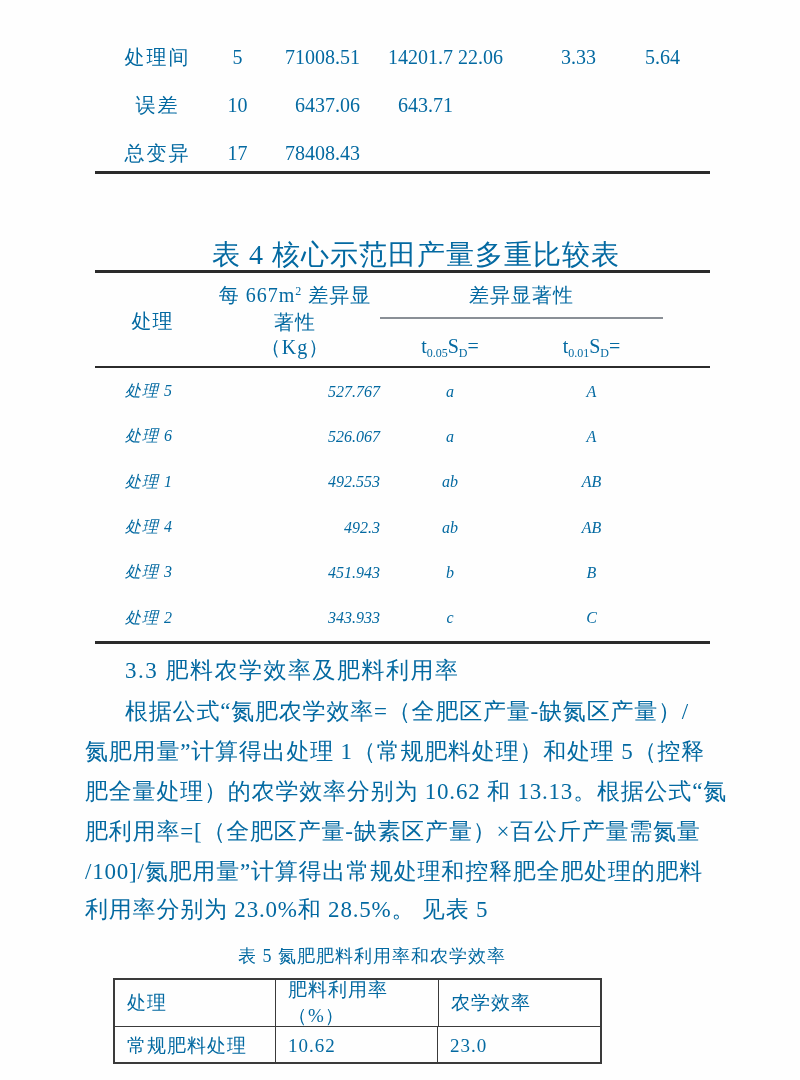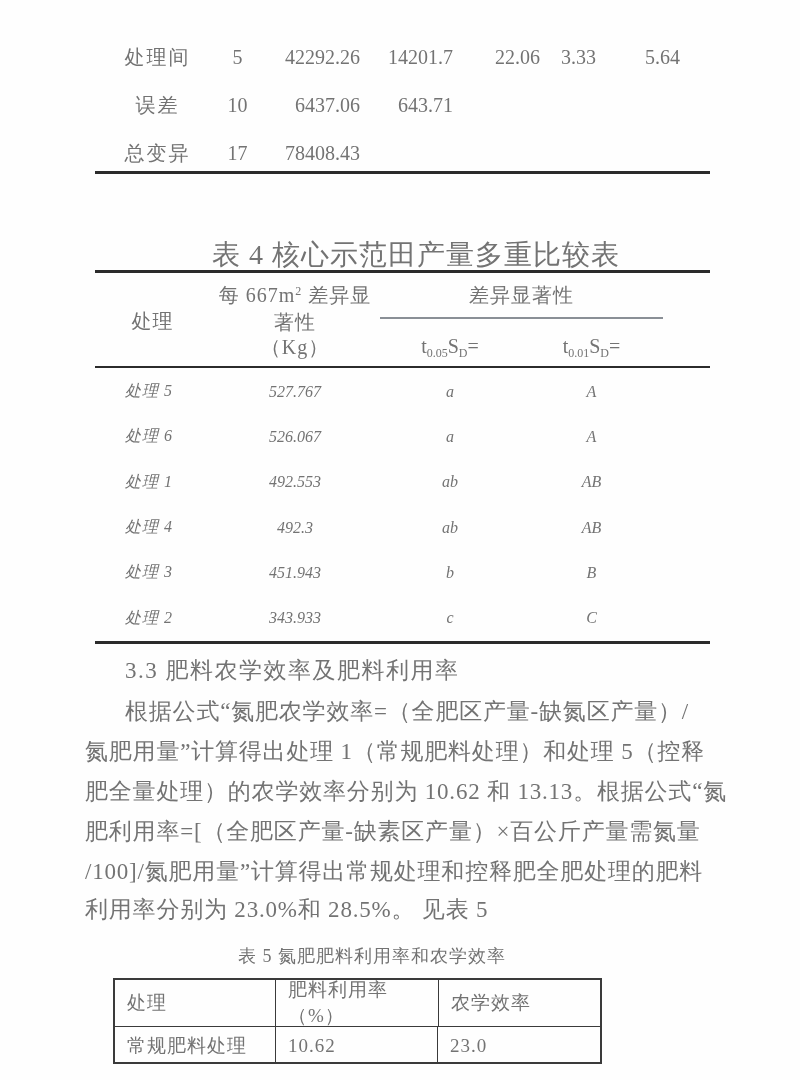--- a/index.html
+++ b/index.html
@@ -3,46 +3,46 @@
 <meta charset="utf-8">
 <style>
   * { margin: 0; padding: 0; box-sizing: border-box; }
   html, body { background: #ffffff; }
   .page {
     position: relative;
     width: 800px;
     height: 1080px;
     background: #fefefe;
     font-family: "Liberation Serif", "DejaVu Serif", serif;
-    color: #737373;
+    color: #0369a1;
     overflow: hidden;
   }
   .rule { position: absolute; left: 95px; width: 615px; background: #2b2b2b; }
 
   
   .anova { position: absolute; top: 33px; left: 95px; width: 615px; }
   .anova-row { display: flex; height: 48px; align-items: center; font-size: 20px; }
   .anova-row .c0 { width: 125px; text-align: center; letter-spacing: 2px; }
   .anova-row .c1 { width: 35px;  text-align: center; }
   .anova-row .c2 { width: 110px; text-align: right; padding-right: 5px; }
   .anova-row .c3 { width: 93px;  text-align: right; padding-right: 5px; }
-  .anova-row .c4 { width: 82px;  text-align: right; }
+  .anova-row .c4 { width: 82px;  text-align: left; }
   .anova-row .c5 { width: 77px;  text-align: center; }
   .anova-row .c6 { width: 63px;  text-align: right; }
 
   
   .t4-title { position: absolute; top: 236px; left: 212px; font-size: 28px; letter-spacing: 1px; }
   .t4-head-cell { position: absolute; font-size: 20px; text-align: center; letter-spacing: 1px; }
   .t4-subline { position: absolute; left: 380px; top: 317px; width: 283px; height: 2px; background: #8a8f96; }
   sub { font-size: 12px; vertical-align: -4px; }
   sup { font-size: 12px; vertical-align: 7px; }
   .t4-body { position: absolute; top: 369px; left: 95px; width: 615px; }
   .t4-row { display: flex; height: 45.3px; align-items: center; font-size: 16px; font-style: italic; }
   .t4-row .b0 { width: 115px; padding-left: 30px; letter-spacing: 1px; }
-  .t4-row .b1 { width: 170px; text-align: center; }
+  .t4-row .b1 { width: 170px; text-align: right; }
   .t4-row .b2 { width: 140px; text-align: center; }
   .t4-row .b3 { width: 143px; text-align: center; }
 
   
   .sec-heading { position: absolute; left: 125px; top: 655px; font-size: 23px; letter-spacing: 1.5px; }
   .para-line { position: absolute; font-size: 23px; letter-spacing: 0.8px; white-space: nowrap; }
   .pl-0 { left: 125px; top: 696px; }
   .pl-1 { left: 85px;  top: 736px; }
   .pl-2 { left: 85px;  top: 776px; }
   .pl-3 { left: 85px;  top: 816px; }
@@ -63,21 +63,21 @@
 </style>
 </head>
 <body>
 
 <div class="page">
 
   <div class="anova">
     <div class="anova-row">
       <div class="c0">处理间</div>
       <div class="c1">5</div>
-      <div class="c2">42292.26</div>
+      <div class="c2">71008.51</div>
       <div class="c3">14201.7</div>
       <div class="c4">22.06</div>
       <div class="c5">3.33</div>
       <div class="c6">5.64</div>
     </div>
     <div class="anova-row">
       <div class="c0">误差</div>
       <div class="c1">10</div>
       <div class="c2">6437.06</div>
       <div class="c3">643.71</div>

